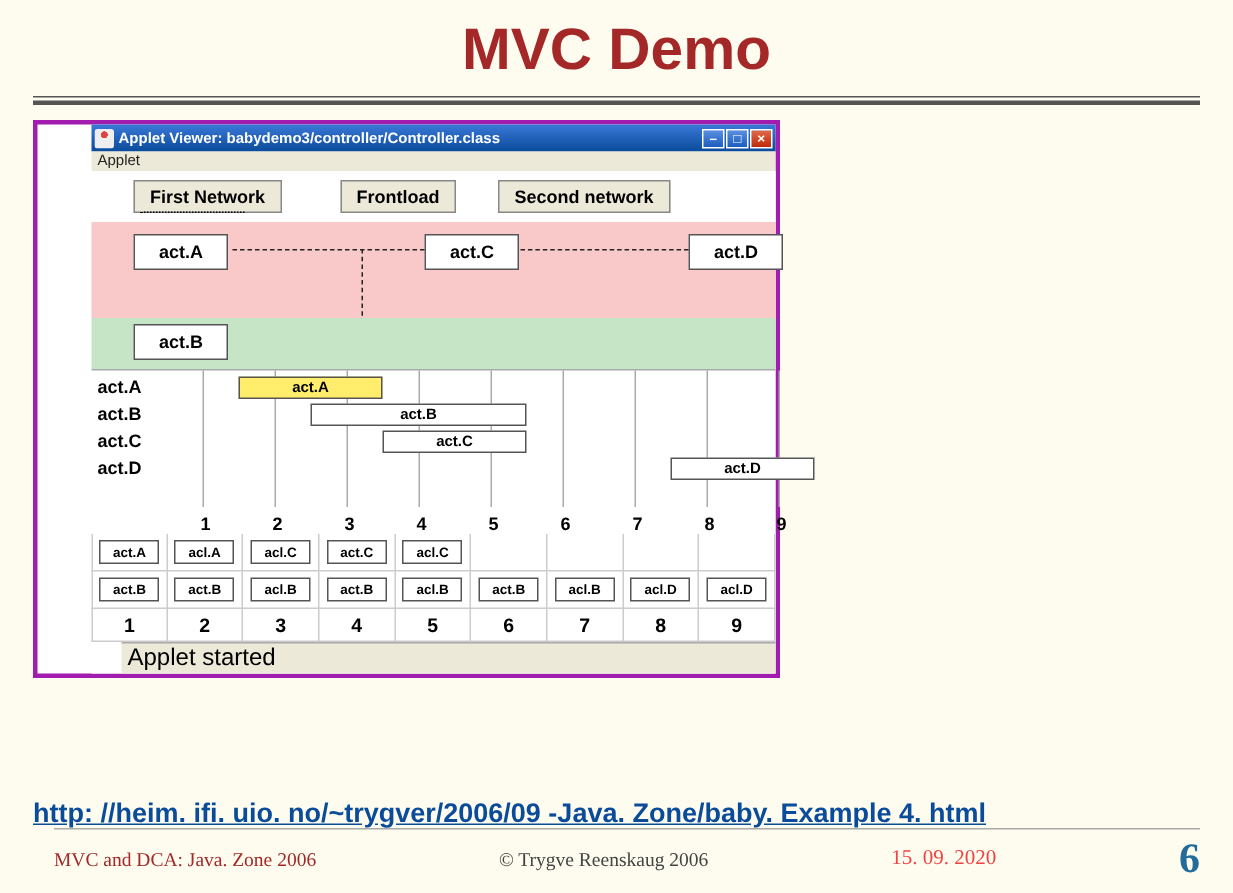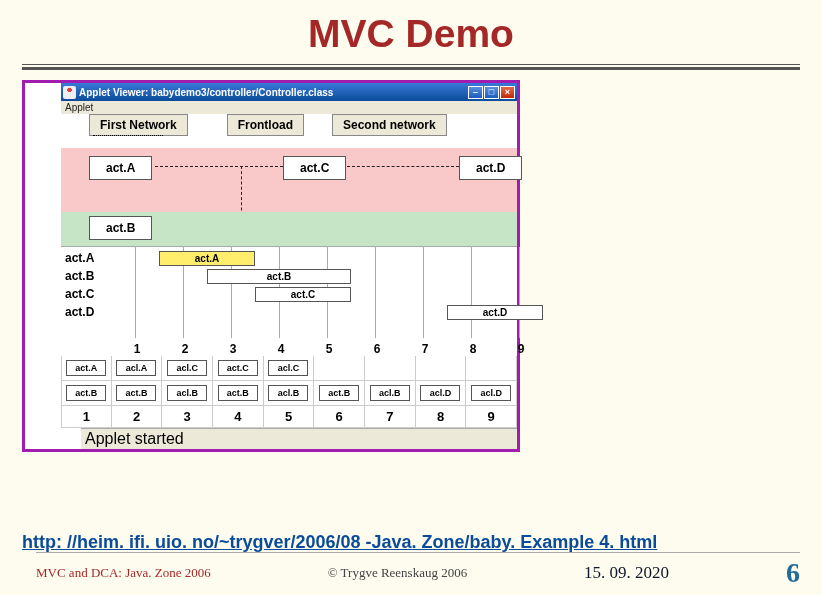--- a/index.html
+++ b/index.html
@@ -50,21 +50,21 @@
     width:15px; height:13px; border:1px solid #fff;
     background:linear-gradient(#5a90e0,#1a5cc0);
     display:flex; align-items:center; justify-content:center;
     color:#fff; font-size:9px; font-weight:bold;
   }
   .winbtn.close { background:linear-gradient(#e06a4a,#c02a0a); }
   .menubar { background:#ece9d8; font-size:10px; padding:1px 4px; color:#222; }
   .client { background:#fff; }
 
   .sec { position:relative; }
-  .sec-buttons { height:34px; background:#fff; display:flex; }
+  .sec-buttons { height:34px; background:#fff; display:flex; align-items:center; }
   .btn {
     background:#ece9d8; border:1px solid #888; font-size:12px; font-weight:bold;
     padding:3px 10px; height:22px; display:flex; align-items:center;
   }
   #first-btn { margin-left:28px; position:relative; }
   #first-btn::after{
     content:""; position:absolute; left:3px; bottom:-1px;
     width:70px; border-bottom:1px dotted #000;
   }
   #front-btn { margin-left:39px; }
@@ -113,21 +113,21 @@
     color:#0a4b9a; font-size:18px; font-weight:bold; text-decoration:underline;
   }
   .footer {
     position:absolute; left:36px; right:22px; bottom:6px;
     border-top:1px solid #aaa; padding-top:4px;
     display:flex; justify-content:space-between; align-items:center;
     font-family:"Times New Roman",serif;
   }
   .foot-left { color:#a52828; font-size:13px; }
   .foot-mid  { color:#444; font-size:13px; }
-  .foot-date { color:#0f172a; font-size:17px; }
+  .foot-date { color:#ef4444; font-size:14px; }
   .foot-page { color:#236b9a; font-size:28px; font-weight:bold; }
 </style>
 </head>
 <body>
 
 <div class="slide-title">MVC Demo</div>
 <div class="hr1"></div>
 <div class="hr2"></div>
 
 <div class="applet-wrap">
@@ -279,20 +279,20 @@
             <div class="nlabel">9</div>
           </div>
       </div>
 
       <div class="status">Applet started</div>
 
     </div>
   </div>
 </div>
 
-<a class="url">http: //heim. ifi. uio. no/~trygver/2006/08 -Java. Zone/baby. Example 4. html</a>
+<a class="url">http: //heim. ifi. uio. no/~trygver/2006/09 -Java. Zone/baby. Example 4. html</a>
 
 <div class="footer">
   <span class="foot-left">MVC and DCA:  Java. Zone 2006</span>
   <span class="foot-mid">© Trygve Reenskaug 2006</span>
   <span class="foot-date">15. 09. 2020</span>
   <span class="foot-page">6</span>
 </div>
 
 </body></html>

